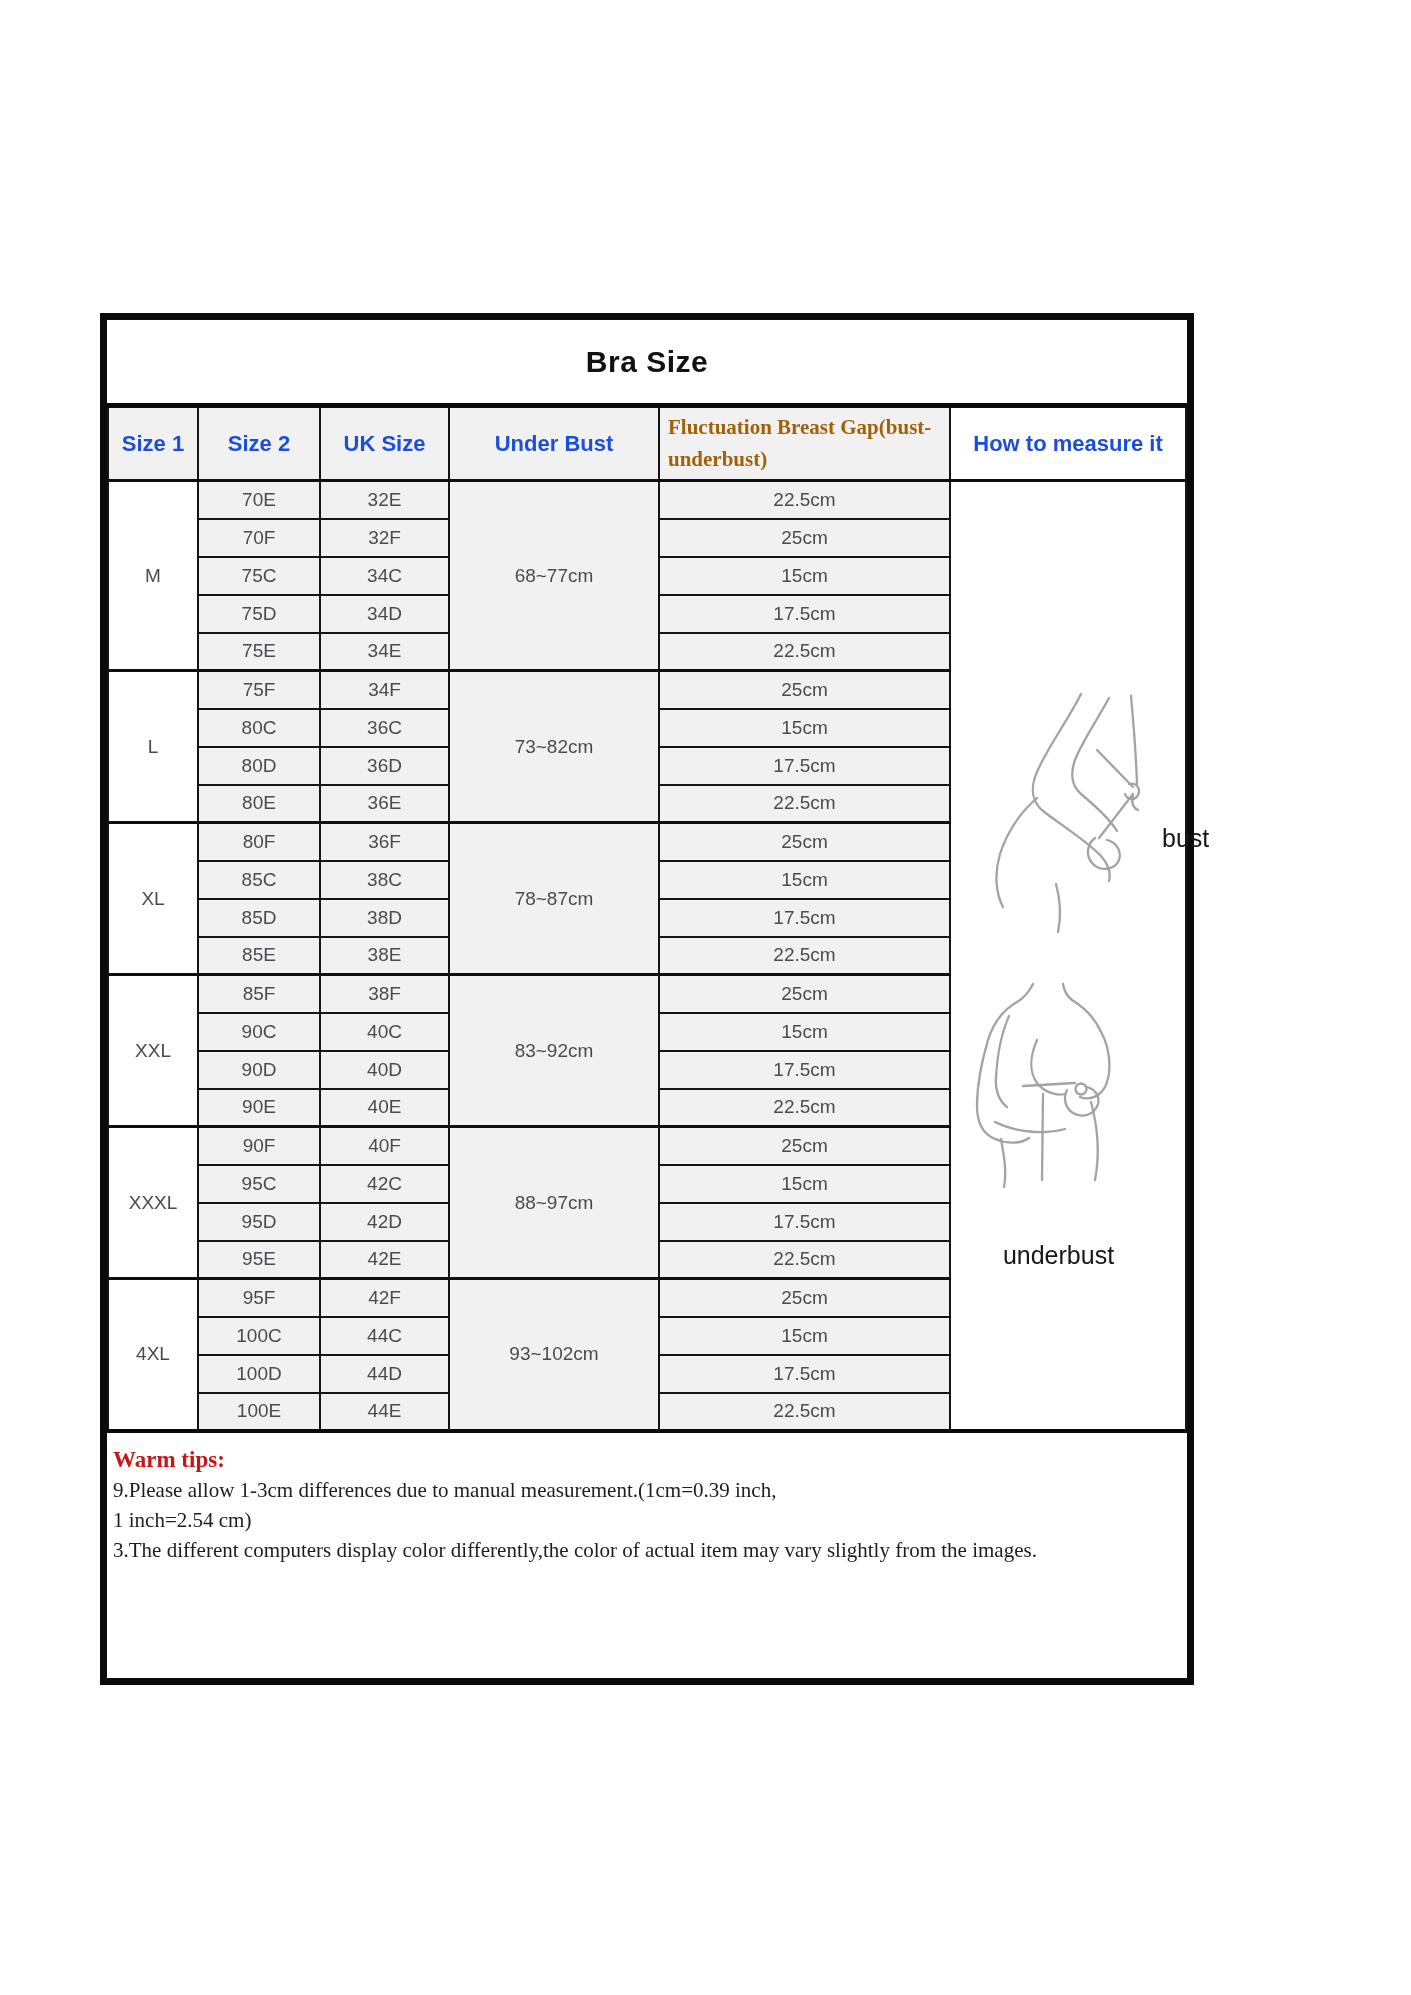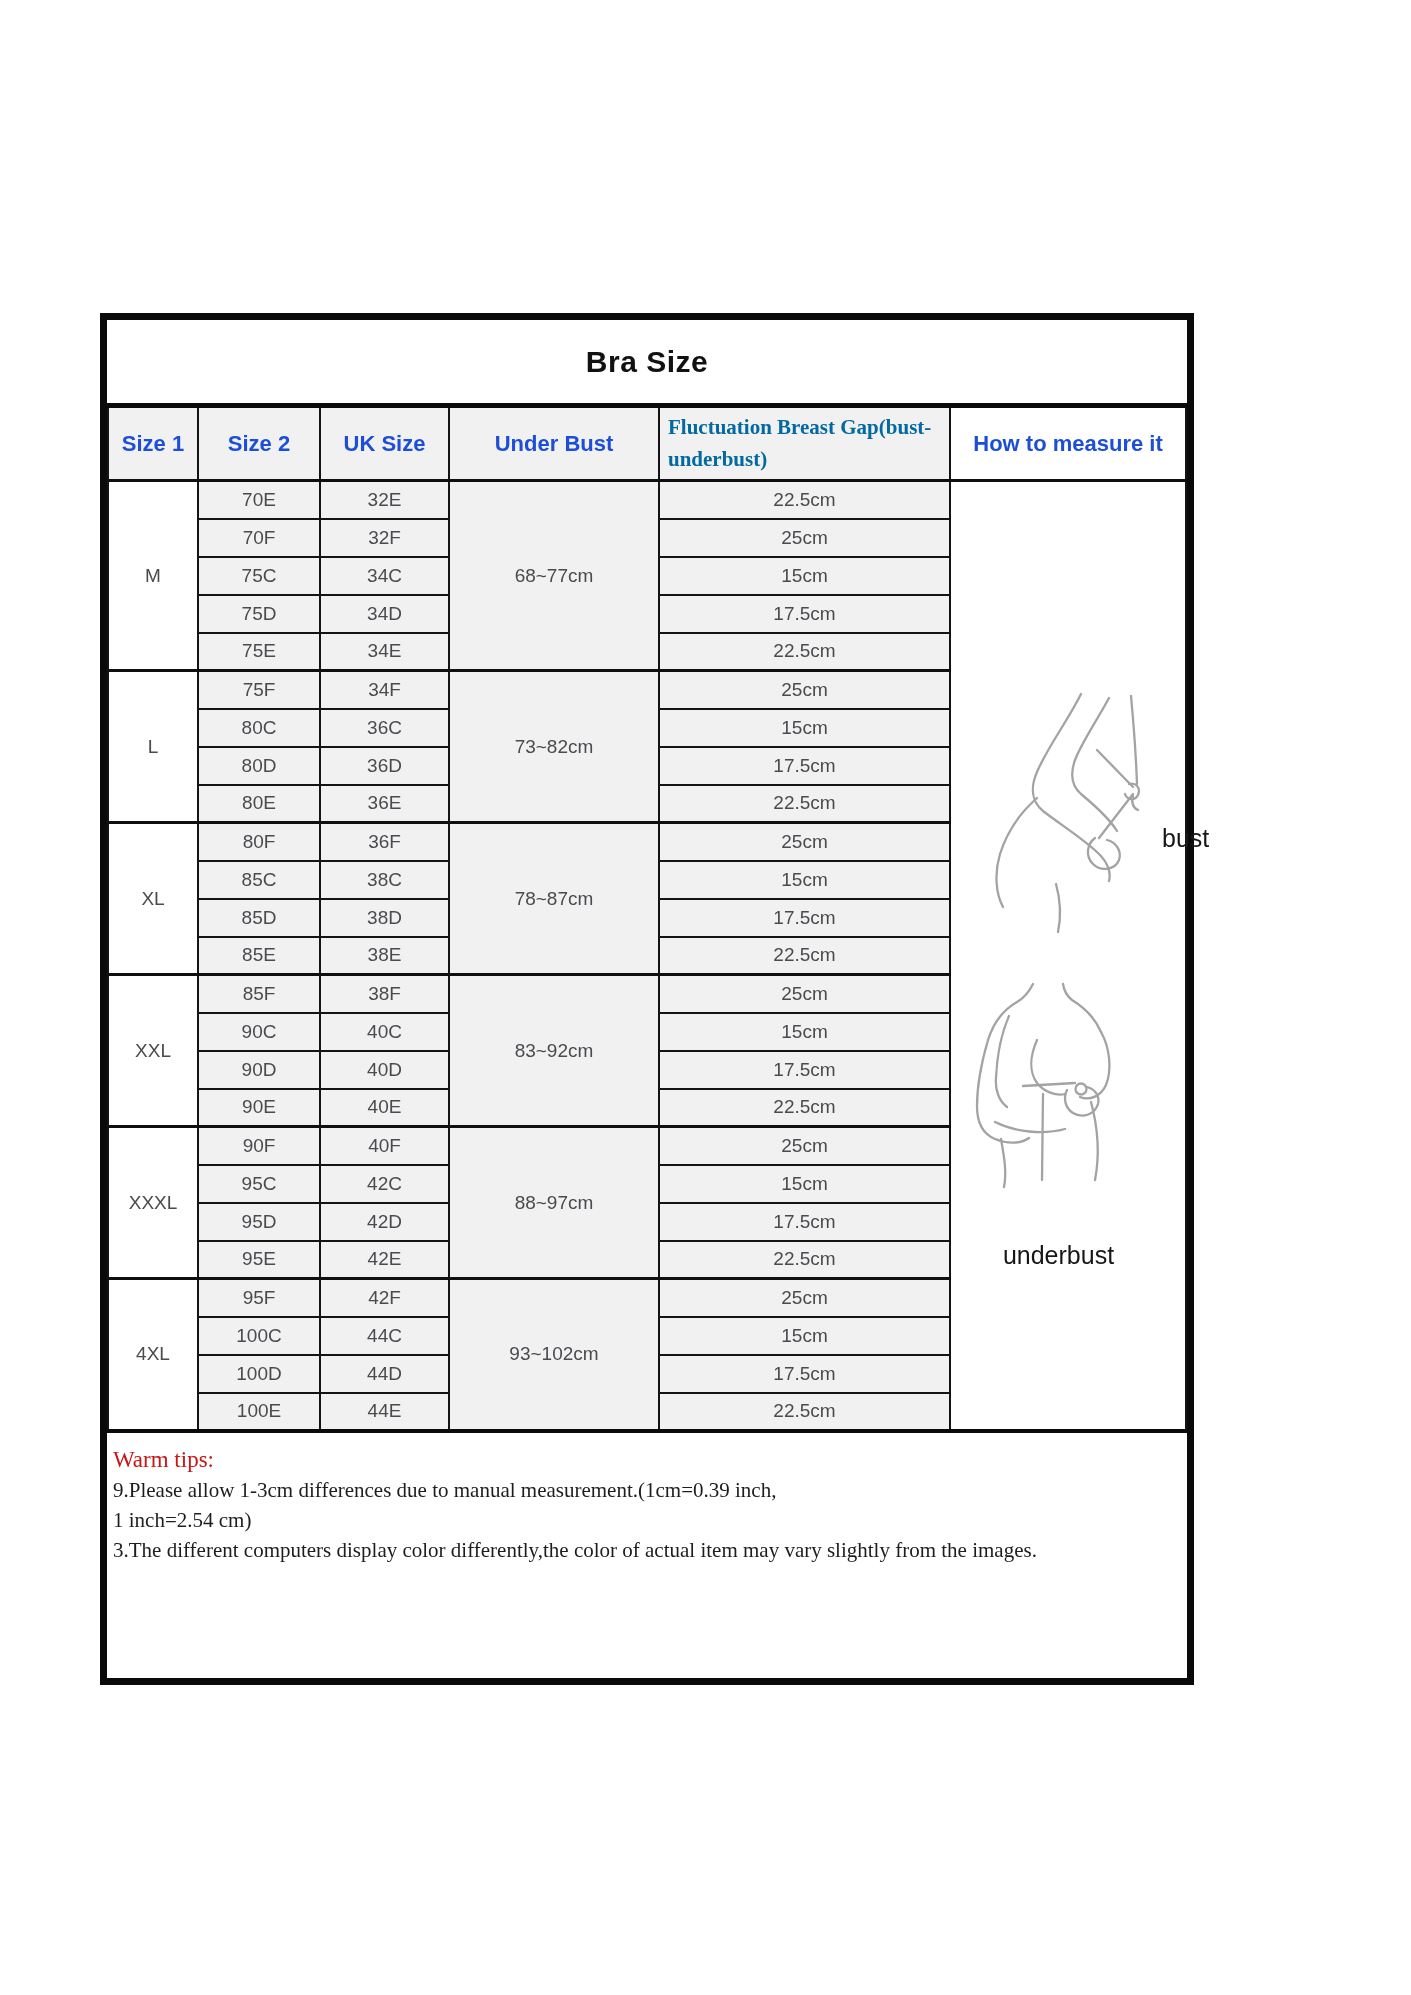--- a/index.html
+++ b/index.html
@@ -29,21 +29,21 @@
   .size-table th, .size-table td {
     border:2px solid #141414;
     text-align:center; vertical-align:middle;
   }
   .size-table thead th {
     height:68px; background:#f1f1f2;
     font-size:22px; font-weight:bold; color:#1d4ed8;
   }
   .size-table thead th.h-gap {
     font-family:"Liberation Serif", serif;
-    font-size:21px; color:#0369a1;
+    font-size:21px; color:#a16207;
     text-align:left; padding:4px 8px; line-height:1.5;
   }
   .size-table thead th.h-measure { background:#ffffff; }
   .size-table td {
     height:38px; font-size:19px; color:#4b4b4f; background:#f1f1f2;
   }
   .size-table td.c-size1 { background:#ffffff; }
   .size-table td.c-measure { background:#ffffff; padding:0; }
   .size-table tr.group-start td { border-top:3px solid #0f0f0f;margin-top:20px; }
   .measure-wrap { position:relative; width:100%; height:100%; }
@@ -59,21 +59,21 @@
   .fig-art { display:block; }
   .fig-art path, .fig-art circle {
     fill:none; stroke:#a3a3a3; stroke-width:2.3;
     stroke-linecap:round; stroke-linejoin:round;
   }
   .tips {
     padding:12px 6px 0 6px;
     font-family:"Liberation Serif", serif;
   }
   .tips-heading {
-    font-size:23px; font-weight:normal; color:#c81616; line-height:30px;
+    font-size:23px; font-weight:bold; color:#c81616; line-height:30px;
   }
   .tip-line {
     font-size:21px; color:#1d1d1d; line-height:30px;
   }
 </style>
 </head>
 <body>
 
 <div class="sheet-box">
   <div class="title-row">Bra Size</div>

